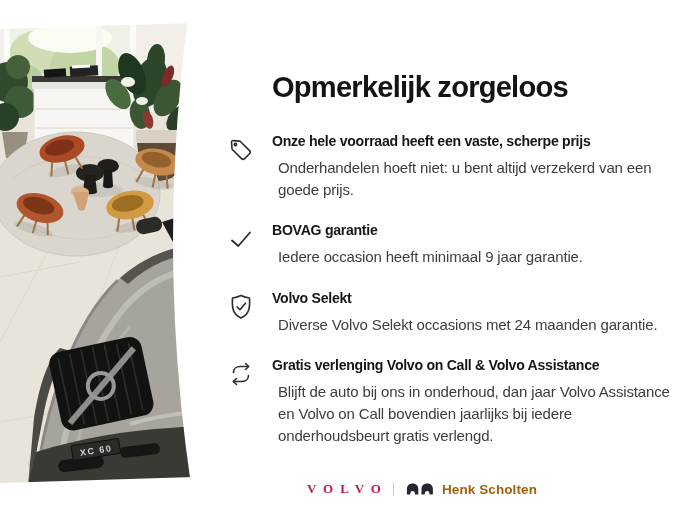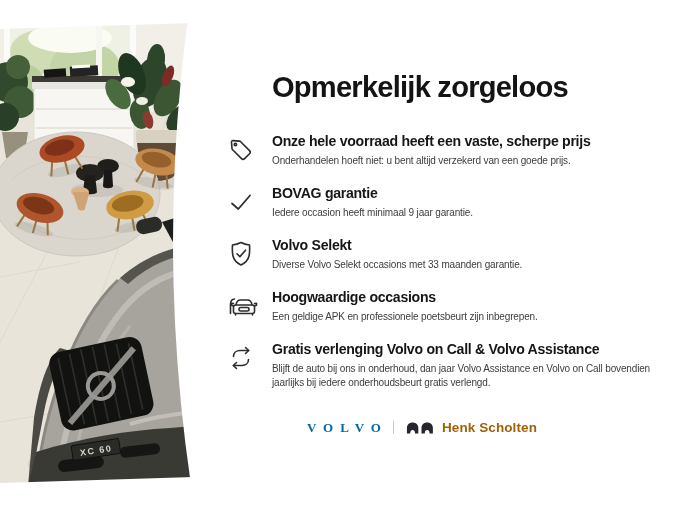--- a/index.html
+++ b/index.html
@@ -24,30 +24,30 @@
   }
   .benefit{display:flex;margin-bottom:15px;}
   .benefit .icon-box{flex:0 0 46px;padding-top:3px;}
   .benefit .text{flex:1 1 auto;min-width:0;}
   .benefit h2{
     margin:0 0 3px;font-size:15px;font-weight:700;color:#161616;
     letter-spacing:-0.3px;white-space:nowrap;line-height:1.25;
     transform:scaleX(.94);transform-origin:0 50%;
   }
   .benefit p{
-    margin:0;font-size:10px;color:#3d3d3d;
+    margin:6px;font-size:15px;color:#3d3d3d;
     letter-spacing:-0.15px;line-height:1.45;max-width:406px;
   }
   .b-icon{fill:none;stroke:#2d2d2d;stroke-width:1.6;stroke-linecap:round;stroke-linejoin:round;}
 
   
   .footer{display:flex;align-items:center;justify-content:center;width:300px;margin:29px 0 0 46px;}
   .volvo-wordmark{
     font-family:"Liberation Serif",serif;font-weight:700;font-size:13px;
-    letter-spacing:7px;color:#0369a1;white-space:nowrap;
+    letter-spacing:7px;color:#be185d;white-space:nowrap;
   }
   .divider{width:1px;height:13px;background:#c9c9c9;margin:0 12px 0 5px;flex:0 0 auto;}
   .hs-logo{margin-right:8px;display:flex;align-items:center;}
   .dealer-name{font-size:13.5px;font-weight:700;color:#a16207;letter-spacing:0.1px;white-space:nowrap;}
 </style>
 </head>
 <body>
 
 <div class="canvas">
 
@@ -215,41 +215,24 @@
 
       <div class="benefit">
         <div class="icon-box">
           <svg class="b-icon" width="30" height="30" viewBox="0 0 30 30">
             <path d="M15 3.5 C17.8 4.9 20.8 5.7 23.5 6 C23.5 6 24 13 23 17 C22.2 20.6 19.3 23.9 15 26 C10.7 23.9 7.8 20.6 7 17 C6 13 6.5 6 6.5 6 C9.2 5.7 12.2 4.9 15 3.5 Z"></path>
             <path d="M11 14.8 L13.9 17.7 L19.5 11.2"></path>
           </svg>
         </div>
         <div class="text">
           <h2>Volvo Selekt</h2>
-          <p>Diverse Volvo Selekt occasions met 33 maanden garantie.</p>
-        </div>
-      </div>
-
-      <div class="benefit">
-        <div class="icon-box">
-          <svg class="b-icon" width="32" height="30" viewBox="0 0 32 30">
-            <path d="M4.5 22.5 V13 C4.7 10 6 8.2 8.5 8"></path>
-            <path d="M10 14 C10.4 11 12 9 14.5 9 H21.5 C24 9 25.6 11 26 14"></path>
-            <rect x="7.5" y="14" width="21" height="8.5" rx="2"></rect>
-            <rect x="13" y="16.5" width="10" height="3.5" rx="1.7"></rect>
-            <path d="M7.5 15 L5.5 14.2 V12.2 L7.5 12.5"></path>
-            <path d="M28.5 15 L30.5 14.2 V12.2 L28.5 12.5"></path>
-            <path d="M9.5 22.5 V24 M26.5 22.5 V24"></path>
-          </svg>
-        </div>
-        <div class="text">
-          <h2>Hoogwaardige occasions</h2>
-          <p>Een geldige APK en professionele poetsbeurt zijn inbegrepen.</p>
-        </div>
-      </div>
+          <p>Diverse Volvo Selekt occasions met 24 maanden garantie.</p>
+        </div>
+      </div>
+
 
       <div class="benefit">
         <div class="icon-box">
           <svg class="b-icon" width="30" height="30" viewBox="0 0 30 30">
             <path d="M7.5 13.5 C7.5 9.5 10.5 7.5 14 7.5 H22.5"></path>
             <path d="M19.5 4.5 L22.7 7.5 L19.5 10.5"></path>
             <path d="M22.5 16.5 C22.5 20.5 19.5 22.5 16 22.5 H7.5"></path>
             <path d="M10.5 19.5 L7.3 22.5 L10.5 25.5"></path>
           </svg>
         </div>

